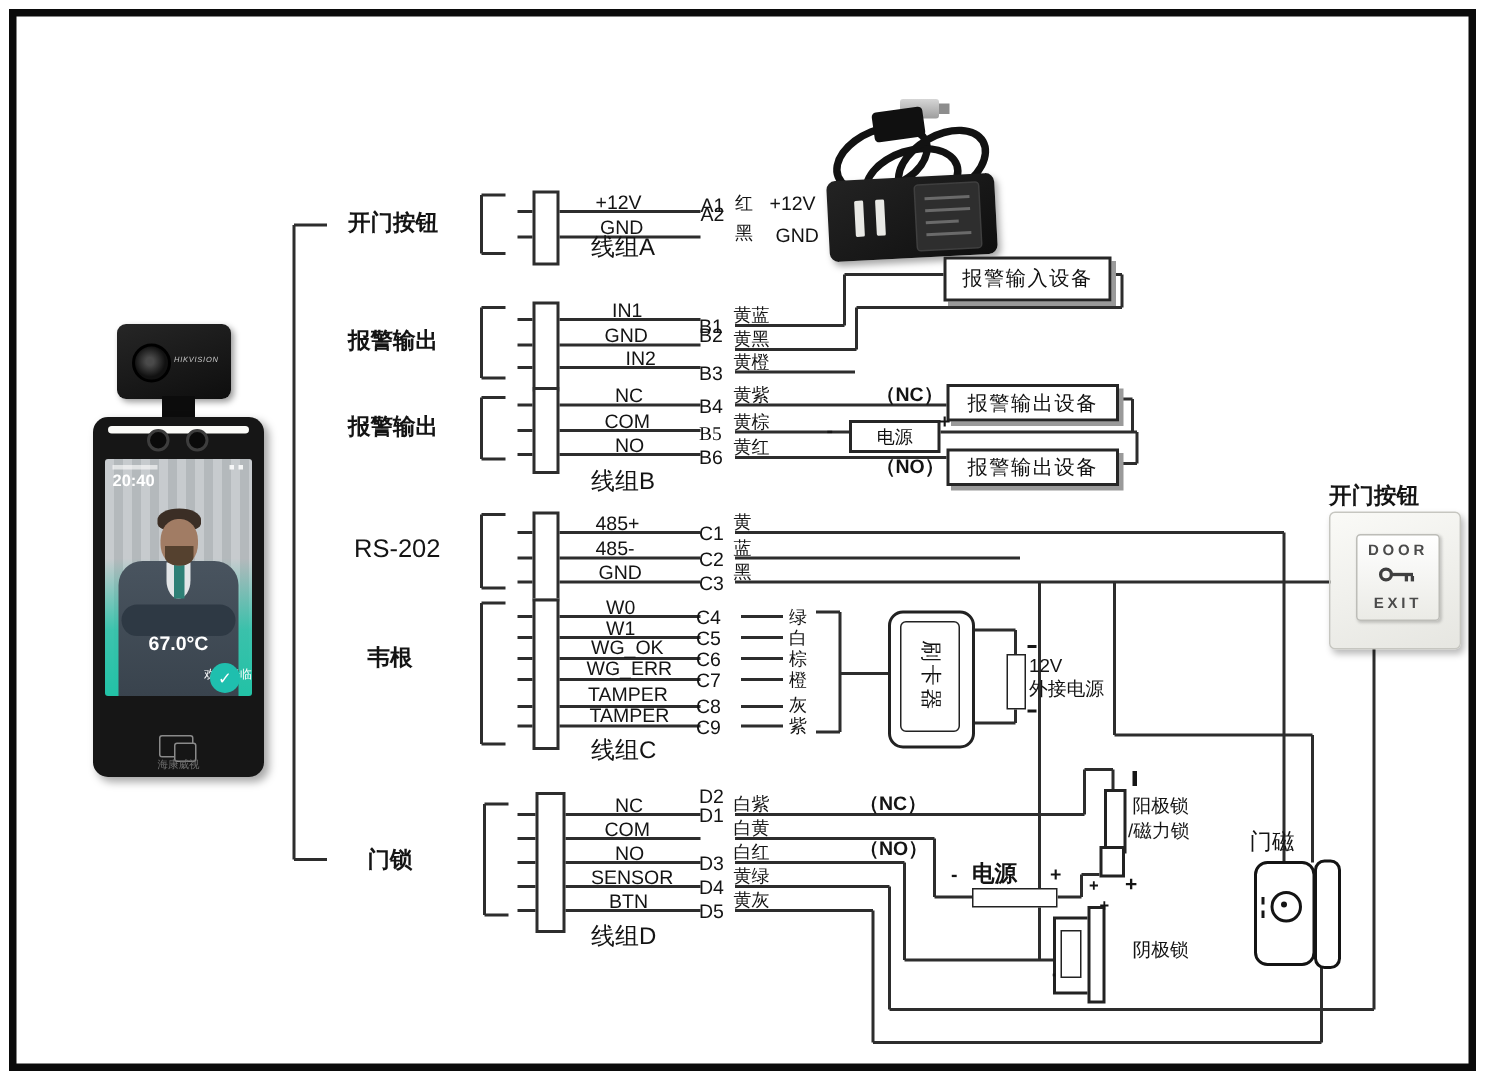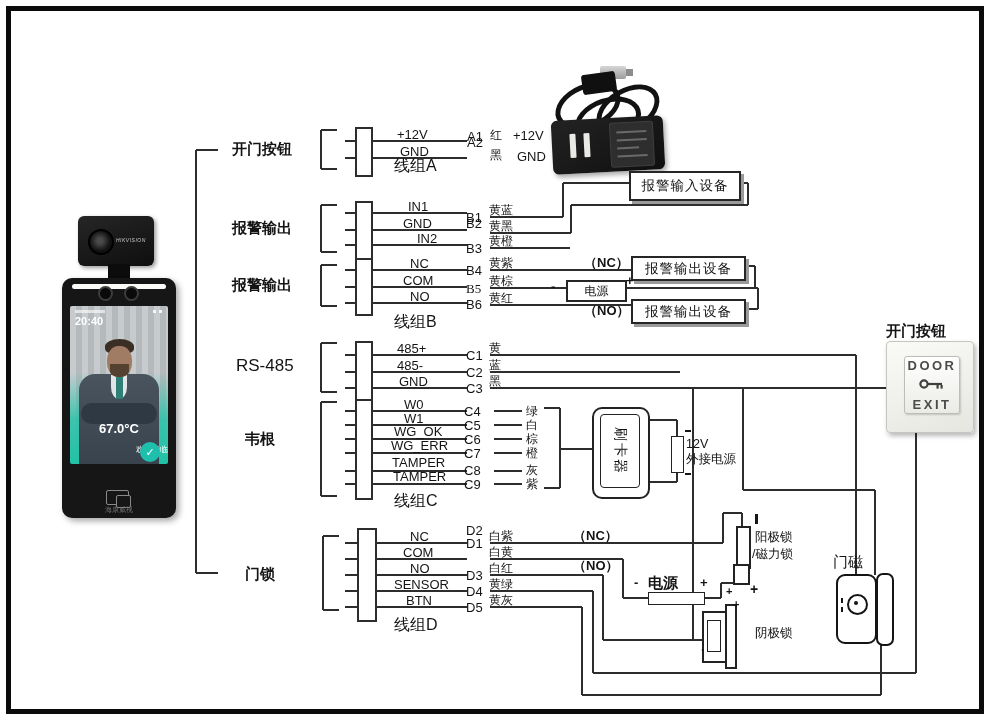--- a/index.html
+++ b/index.html
@@ -55,21 +55,21 @@
   #ad-tip{position:absolute;left:86px;top:11px;width:7px;height:7px;background:#8d8d8d;}
   #ad-plugbase{position:absolute;left:42px;top:15px;width:34px;height:20px;background:#101010;border-radius:3px;transform:rotate(-8deg);}
   #ad-body{position:absolute;left:12px;top:60px;width:112px;height:54px;background:linear-gradient(150deg,#232323,#0f0f0f);border-radius:6px;transform:rotate(-3deg);box-shadow:2px 3px 5px rgba(0,0,0,.35);}
   .prong{position:absolute;top:14px;width:6px;height:24px;background:#e9e9e5;border-radius:1px;}
   #ad-sticker{position:absolute;left:58px;top:5px;width:42px;height:43px;background:#2e2e2e;border-radius:3px;border:1px solid #3f3f3f;}
   .stick-line{position:absolute;left:6px;width:30px;height:2px;background:#6a6a6a;}
   
   #door-button{position:absolute;left:886px;top:341px;width:86px;height:90px;background:linear-gradient(160deg,#fafaf7,#e6e6e1);border:1px solid #c6c6c0;border-radius:4px;box-shadow:2px 3px 5px rgba(0,0,0,.28);}
   #db-inner{position:absolute;left:17px;top:14px;width:54px;height:56px;background:linear-gradient(#ffffff,#ebebe6);border:1px solid #bdbdb8;border-radius:3px;box-shadow:inset 0 1px 0 #fff,1px 1px 2px rgba(0,0,0,.18);
     display:flex;flex-direction:column;align-items:center;justify-content:center;gap:3px;}
-  .db-txt{font-size:13px;font-weight:bold;letter-spacing:2.5px;color:#4b4b4b;}
+  .db-txt{font-size:10px;font-weight:bold;letter-spacing:2.5px;color:#4b4b4b;}
   
   #reader{position:absolute;left:592px;top:407px;width:54px;height:88px;background:#fff;border:2px solid #222;border-radius:10px;}
   #reader-inner{position:absolute;left:6px;top:5px;width:38px;height:72px;border:1.5px solid #222;border-radius:4px;display:flex;align-items:center;justify-content:center;}
   #reader-txt{transform:rotate(90deg);font-size:14px;white-space:nowrap;letter-spacing:2px;}
   
   .tick{position:absolute;background:#161616;}
   #magnet-body{position:absolute;left:836px;top:574px;width:37px;height:66px;background:#fff;border:2.5px solid #141414;border-radius:9px;}
   #magnet-circle{position:absolute;left:9px;top:18px;width:17px;height:17px;border:2px solid #141414;border-radius:50%;}
   #magnet-dot{position:absolute;left:16px;top:25px;width:4px;height:4px;background:#141414;border-radius:50%;}
   #magnet-strip{position:absolute;left:876px;top:573px;width:14px;height:69px;background:#fff;border:2.5px solid #141414;border-radius:7px;}
@@ -229,21 +229,21 @@
         <div class="stick-line" style="top:16px;"></div>
         <div class="stick-line" style="top:24px;width:22px;"></div>
         <div class="stick-line" style="top:32px;"></div>
       </div>
     </div>
   </div>
 
   <div class="lbl sec" style="left:232px;top:141px;">开门按钮</div>
   <div class="lbl sec" style="left:232px;top:220px;">报警输出</div>
   <div class="lbl sec" style="left:232px;top:277px;">报警输出</div>
-  <div class="lbl sec" style="left:236px;top:357px;font-size:17px;font-weight:normal;">RS-485</div>
+  <div class="lbl sec" style="left:236px;top:357px;font-size:17px;font-weight:normal;">RS-202</div>
   <div class="lbl sec" style="left:245px;top:431px;">韦根</div>
   <div class="lbl sec" style="left:245px;top:566px;">门锁</div>
 
   <div class="lbl grp" style="left:394px;top:158px;">线组A</div>
   <div class="lbl grp" style="left:394px;top:314px;">线组B</div>
   <div class="lbl grp" style="left:394px;top:493px;">线组C</div>
   <div class="lbl grp" style="left:394px;top:617px;">线组D</div>
 
   <div class="lbl pin" style="left:397px;top:128px;">+12V</div>
   <div class="lbl pin" style="left:400px;top:145px;">GND</div>

